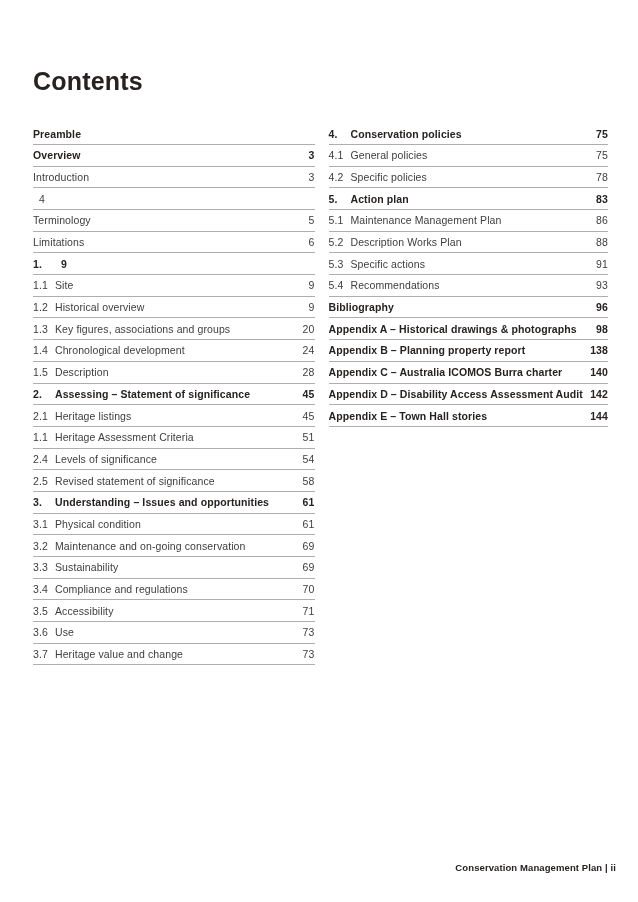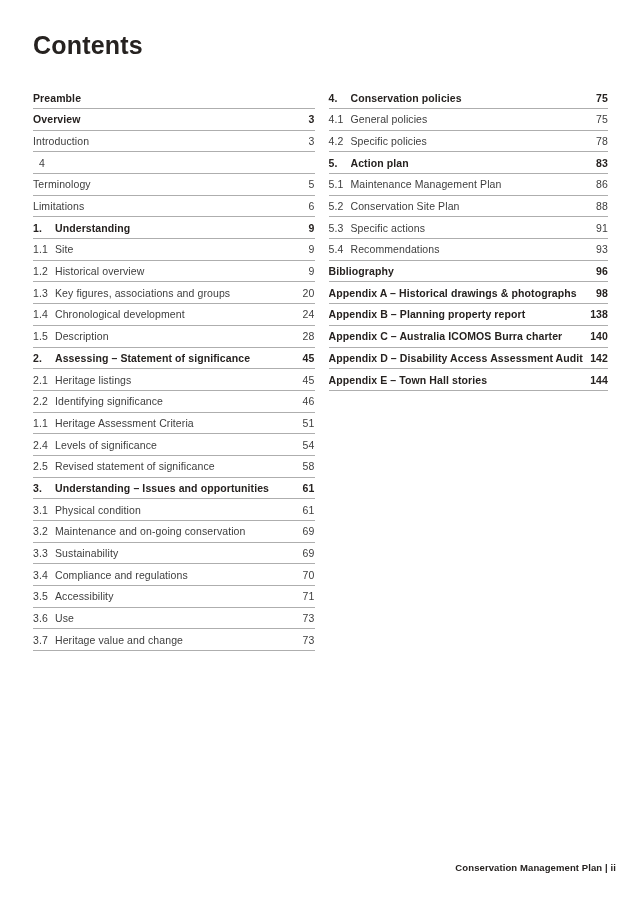--- a/index.html
+++ b/index.html
@@ -7,21 +7,21 @@
     width: 638px; height: 902px;
     background: #ffffff;
     font-family: "Liberation Sans", sans-serif;
     position: relative;
     overflow: hidden;
     -webkit-font-smoothing: antialiased;
   }
   .page {
     position: absolute;
     left: 0; top: 0; right: 0; bottom: 0;
-    padding: 32px 30px 0 33px;
+    padding: 68px 30px 0 33px;
     box-sizing: border-box;
   }
   h1.doc-title {
     margin: 0;
     font-size: 25px;
     line-height: 1.05;
     font-weight: bold;
     color: var(--text-bold, #262220);
     letter-spacing: 0.2px;
   }
@@ -98,21 +98,20 @@
         <div class="row">
           <span class="label">Terminology</span>
           <span class="pg">5</span>
         </div>
         <div class="row">
           <span class="label">Limitations</span>
           <span class="pg">6</span>
         </div>
         <div class="row section">
           <span class="num">1.</span>
-          <span class="label">Understanding</span>
           <span class="pg">9</span>
         </div>
         <div class="row">
           <span class="num">1.1</span>
           <span class="label">Site</span>
           <span class="pg">9</span>
         </div>
         <div class="row">
           <span class="num">1.2</span>
           <span class="label">Historical overview</span>
@@ -137,25 +136,20 @@
           <span class="num">2.</span>
           <span class="label">Assessing – Statement of significance</span>
           <span class="pg">45</span>
         </div>
         <div class="row">
           <span class="num">2.1</span>
           <span class="label">Heritage listings</span>
           <span class="pg">45</span>
         </div>
         <div class="row">
-          <span class="num">2.2</span>
-          <span class="label">Identifying significance</span>
-          <span class="pg">46</span>
-        </div>
-        <div class="row">
           <span class="num">1.1</span>
           <span class="label">Heritage Assessment Criteria</span>
           <span class="pg">51</span>
         </div>
         <div class="row">
           <span class="num">2.4</span>
           <span class="label">Levels of significance</span>
           <span class="pg">54</span>
         </div>
         <div class="row">
@@ -225,21 +219,21 @@
           <span class="label">Action plan</span>
           <span class="pg">83</span>
         </div>
         <div class="row">
           <span class="num">5.1</span>
           <span class="label">Maintenance Management Plan</span>
           <span class="pg">86</span>
         </div>
         <div class="row">
           <span class="num">5.2</span>
-          <span class="label">Conservation Site Plan</span>
+          <span class="label">Description Works Plan</span>
           <span class="pg">88</span>
         </div>
         <div class="row">
           <span class="num">5.3</span>
           <span class="label">Specific actions</span>
           <span class="pg">91</span>
         </div>
         <div class="row">
           <span class="num">5.4</span>
           <span class="label">Recommendations</span>

